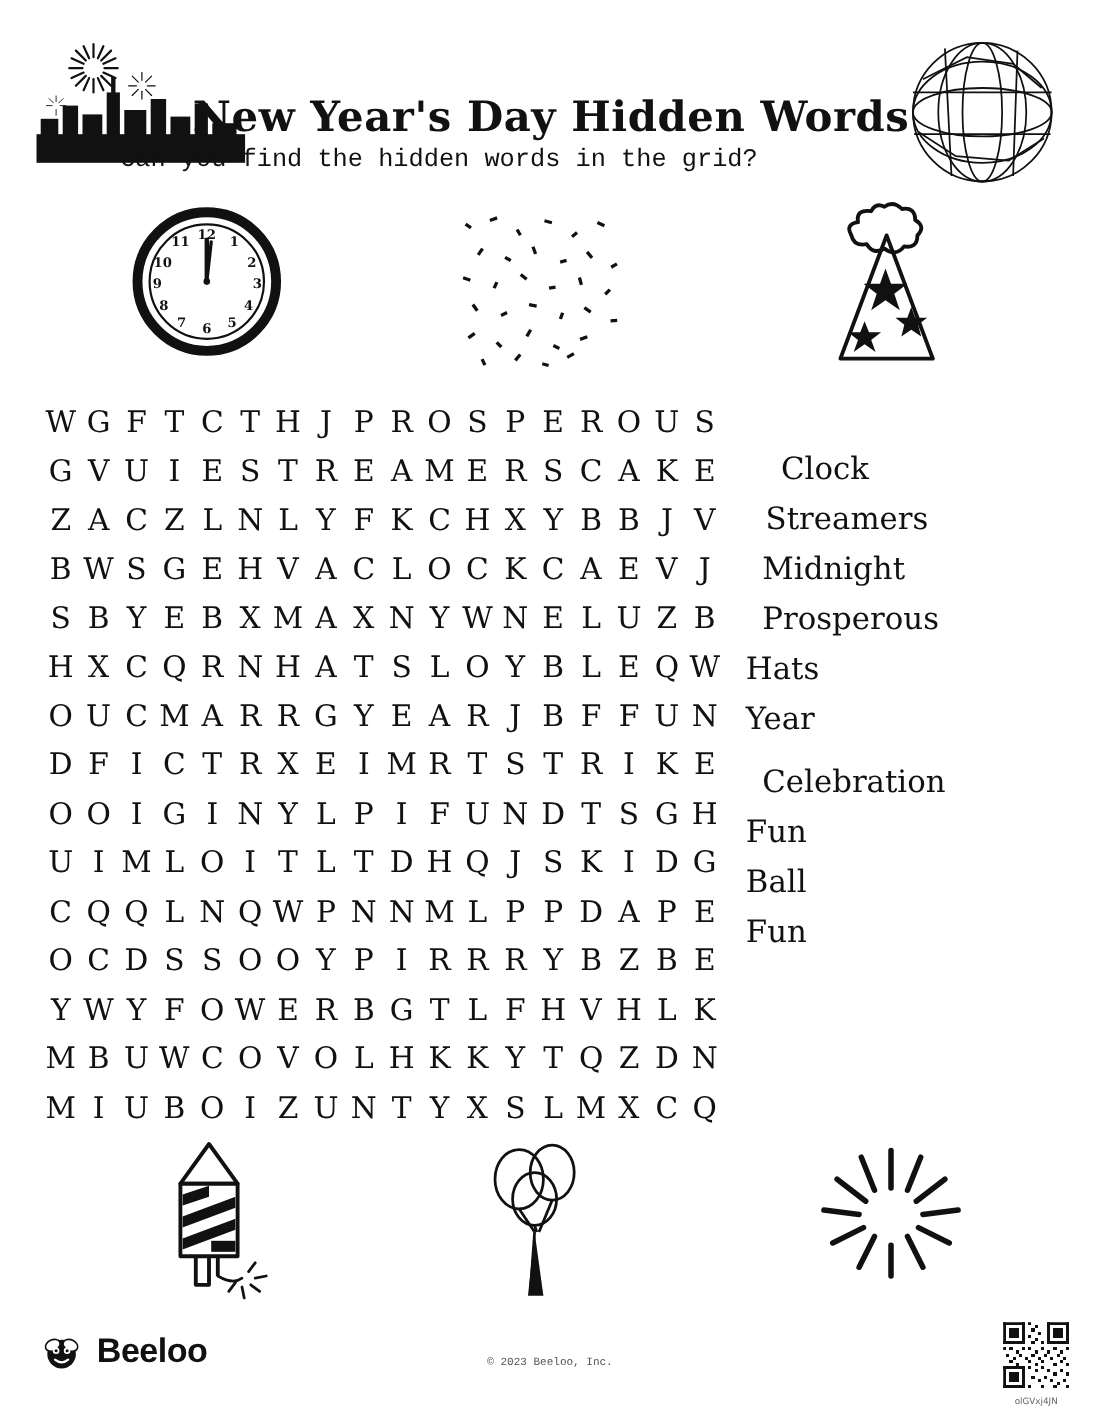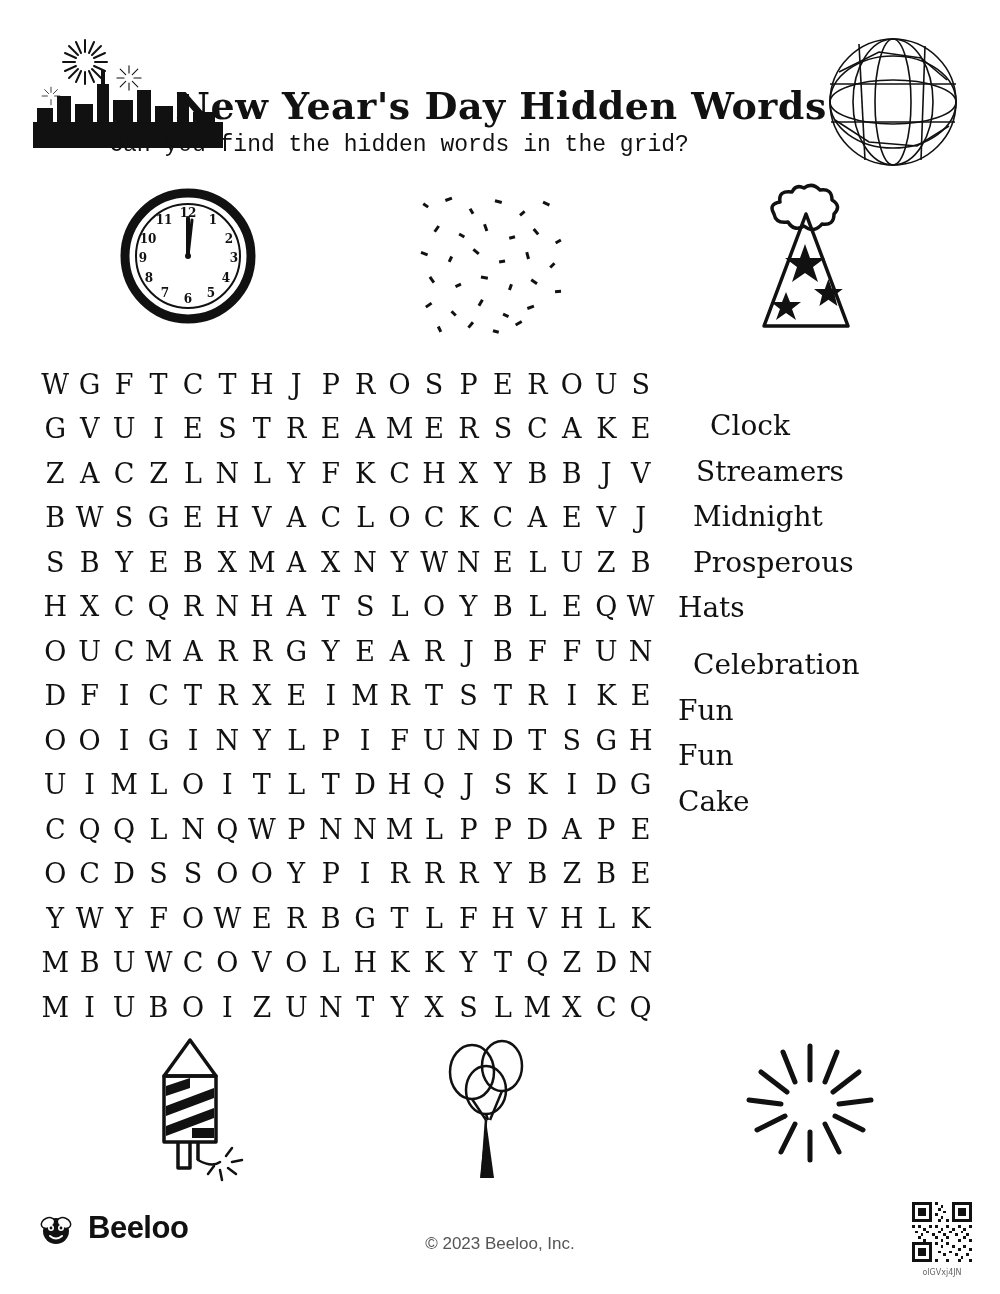--- a/index.html
+++ b/index.html
@@ -112,23 +112,23 @@
     font-family: Liberation Sans, sans-serif;
     margin-left: 12px;
     letter-spacing: -0.5px;
   }
   #copyright {
     position: absolute;
     left: 0;
     top: 44px;
     width: 1000px;
     text-align: center;
-    font-size: 17px;
+    font-size: 10px;
     color: #555555;
-    font-family: Liberation Sans, sans-serif;
+    font-family: Liberation Mono, monospace;
   }
   #qr-wrap {
     position: absolute;
     right: 28px;
     top: 12px;
     text-align: center;
   }
   #qr-code {
     width: 60px;
     height: 60px;
@@ -607,24 +607,25 @@
       <span class="grid-cell">Q</span>
     </div>
   </div>
 
 <div id="wordlist">
     <div class="word-item" style="padding-left: 0px; margin-left: 32px;">Clock</div>
     <div class="word-item" style="padding-left: 18px;">Streamers</div>
     <div class="word-item" style="padding-left: 15px;">Midnight</div>
     <div class="word-item" style="padding-left: 15px;">Prosperous</div>
     <div class="word-item" style="padding-left: 0px;">Hats</div>
+    <div class="word-item" style="padding-left: 0px;">Year</div>
     <div class="word-item" style="padding-left: 15px; margin-top: 29px;">Celebration</div>
     <div class="word-item" style="padding-left: 0px;">Fun</div>
+    <div class="word-item" style="padding-left: 0px;">Ball</div>
     <div class="word-item" style="padding-left: 0px;">Fun</div>
-    <div class="word-item" style="padding-left: 0px;">Cake</div>
   </div>
 
 <div class="art" id="art-rocket">
   <svg width="120" height="160" viewBox="0 0 120 160">
     <g fill="none" stroke="#111" stroke-width="3.5" stroke-linejoin="round">
       <path d="M 50 10 L 76 46 L 24 46 Z"></path>
       <rect x="24" y="46" width="52" height="66"></rect>
       <path d="M 38 112 L 38 138 L 50 138 L 50 112"></path>
       <path d="M 58 112 L 58 130"></path>
     </g>

